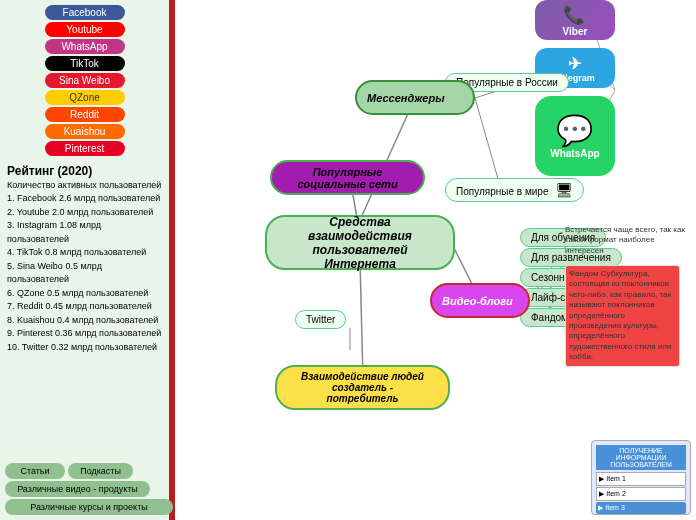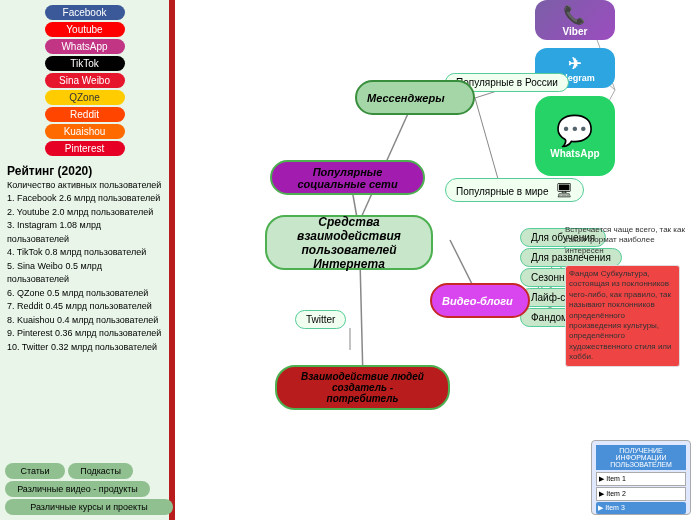--- a/index.html
+++ b/index.html
@@ -92,21 +92,21 @@
       font-weight: bold;
       padding: 12px 10px;
       cursor: pointer;
       border: 2px solid rgba(0,0,0,0.2);
       font-style: italic;
     }
 
     .node-center {
       left: 90px;
       top: 215px;
-      width: 168px;
+      width: 190px;
       height: 55px;
       background: #c8e6c9;
       border-color: #4caf50;
       font-size: 12px;
     }
 
     .node-messengers {
       left: 180px;
       top: 80px;
       width: 120px;
@@ -132,21 +132,21 @@
       background: #d946ef;
       border-color: #c62828;
       color: #fff;
     }
 
     .node-interact {
       left: 100px;
       top: 365px;
       width: 175px;
       height: 45px;
-      background: #b91c1c;
+      background: #fde047;
       border-color: #4caf50;
       font-size: 10px;
     }
 
     
     .label-node {
       position: absolute;
       border: 1.5px solid #5c9;
       border-radius: 12px;
       padding: 3px 10px;

